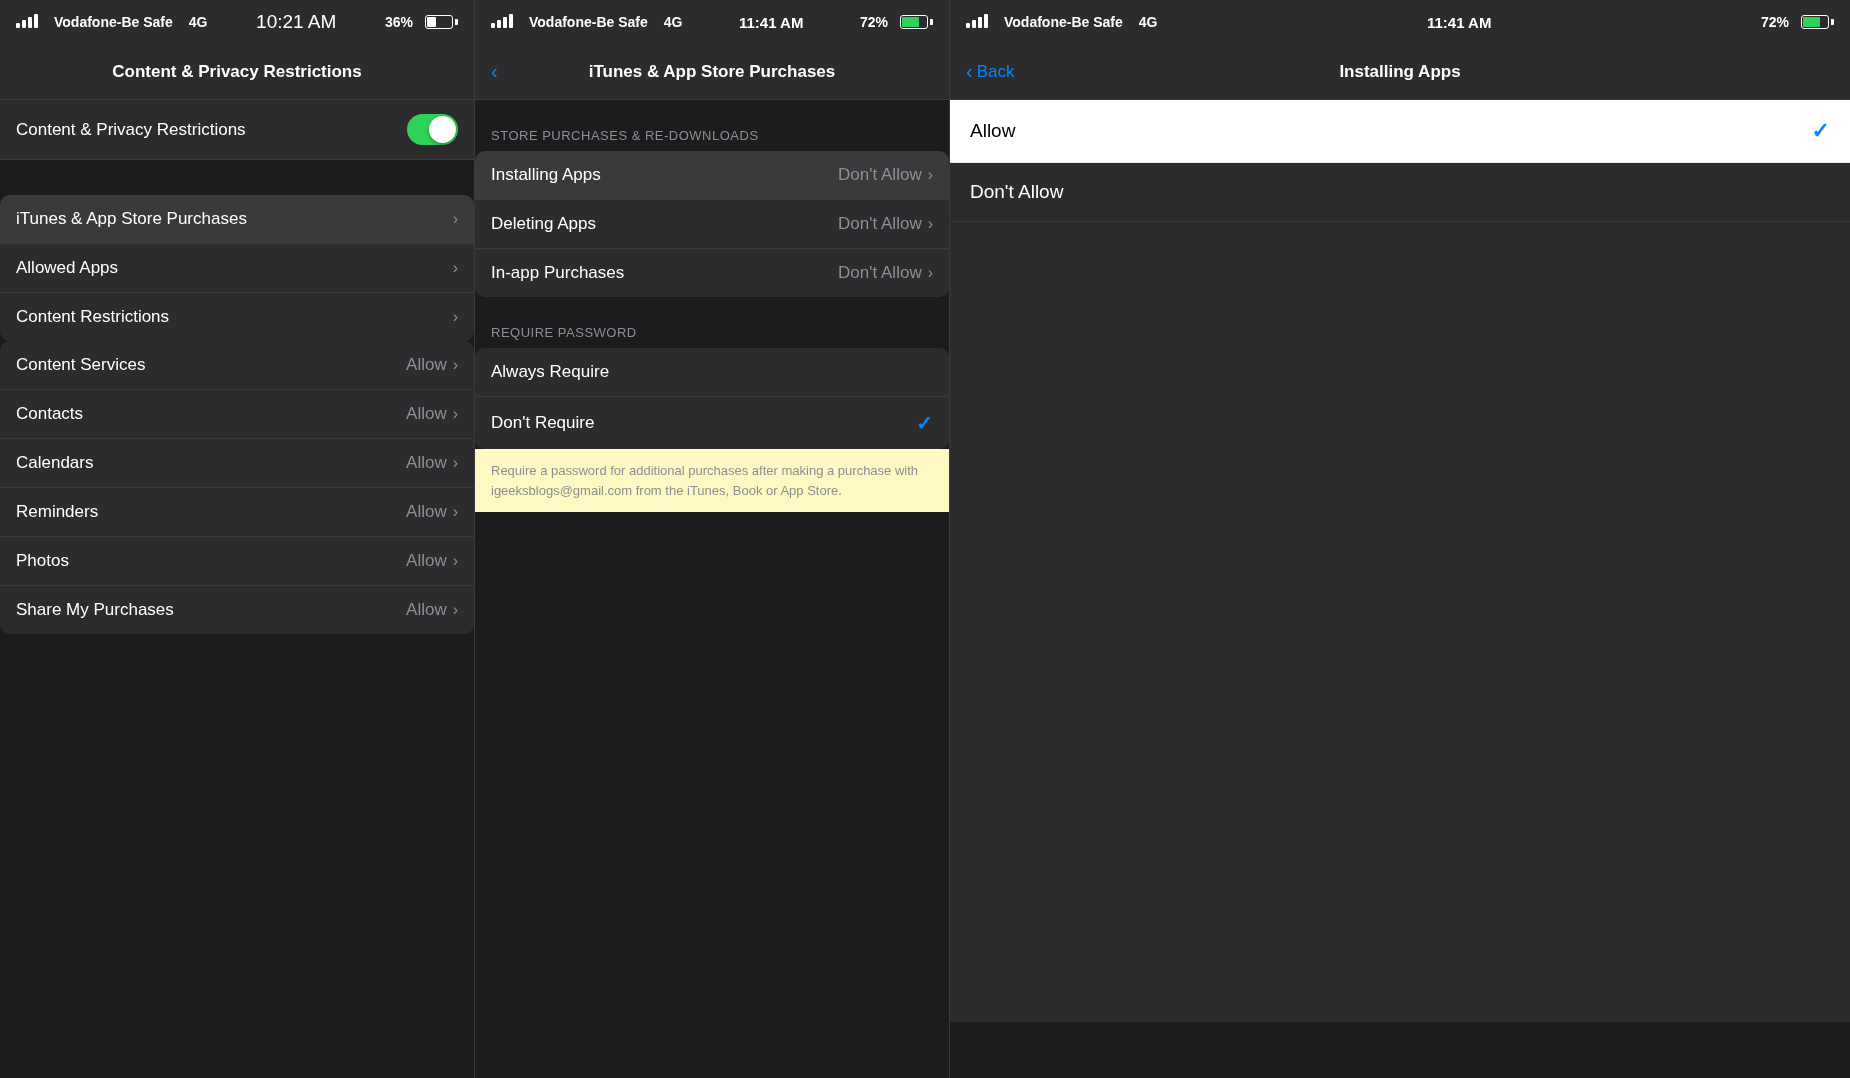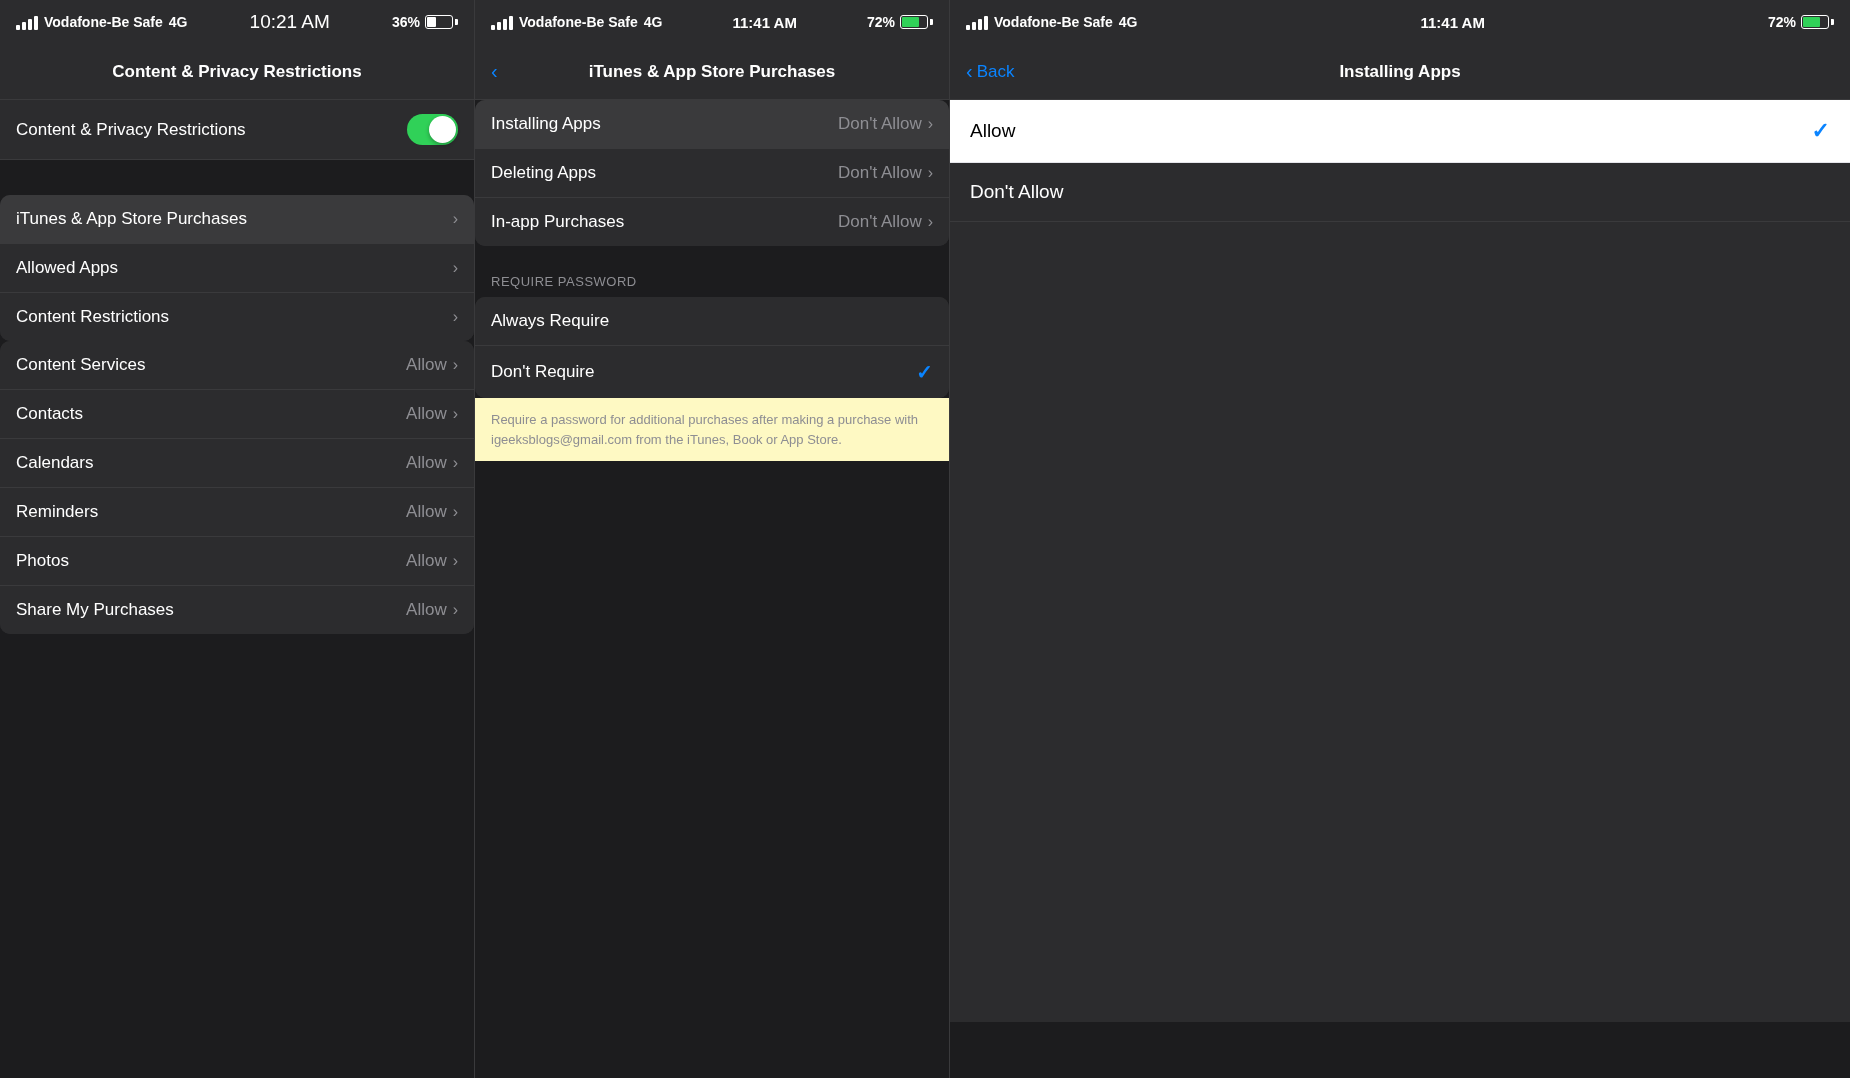--- a/index.html
+++ b/index.html
@@ -23,22 +23,22 @@
     
     .status-bar {
       display: flex;
       align-items: center;
       justify-content: space-between;
       padding: 0 16px;
       height: 44px;
       background: #2c2c2e;
       flex-shrink: 0;
     }
-    .status-bar .left { display: flex; align-items: flex-end; gap: 6px; font-size: 14px; color: #fff; font-weight: 600; }
-    .status-bar .right { display: flex; align-items: center; gap: 5px; font-size: 14px; color: #fff; font-weight: 600; }
+    .status-bar .left { display: flex; align-items: flex-start; gap: 16px; font-size: 14px; color: #fff; font-weight: 600; }
+    .status-bar .right { display: flex; align-items: center; gap: 12px; font-size: 14px; color: #fff; font-weight: 600; }
     .signal-bars { display: flex; gap: 2px; align-items: flex-end; }
     .signal-bars span {
       background: #fff;
       width: 4px;
       border-radius: 1px;
     }
     .battery {
       display: flex;
       align-items: center;
       gap: 2px;
@@ -345,20 +345,21 @@
     <div class="nav-bar-wrapper">
       <div class="back-btn">
         <span class="back-icon">‹</span>
       </div>
       <div style="position:absolute;left:50%;transform:translateX(-50%);font-size:17px;font-weight:600;color:#fff;white-space:nowrap;">iTunes &amp; App Store Purchases</div>
     </div>
   </div>
 
   <div class="scroll-content">
 
+    <div class="section-header-inline">STORE PURCHASES &amp; RE-DOWNLOADS</div>
 
     <div class="list-group">
       <div class="list-item active">
         <span class="item-label">Installing Apps</span>
         <div class="item-right">
           <span class="item-value">Don't Allow</span>
           <span class="chevron">›</span>
         </div>
       </div>
       <div class="list-item">

